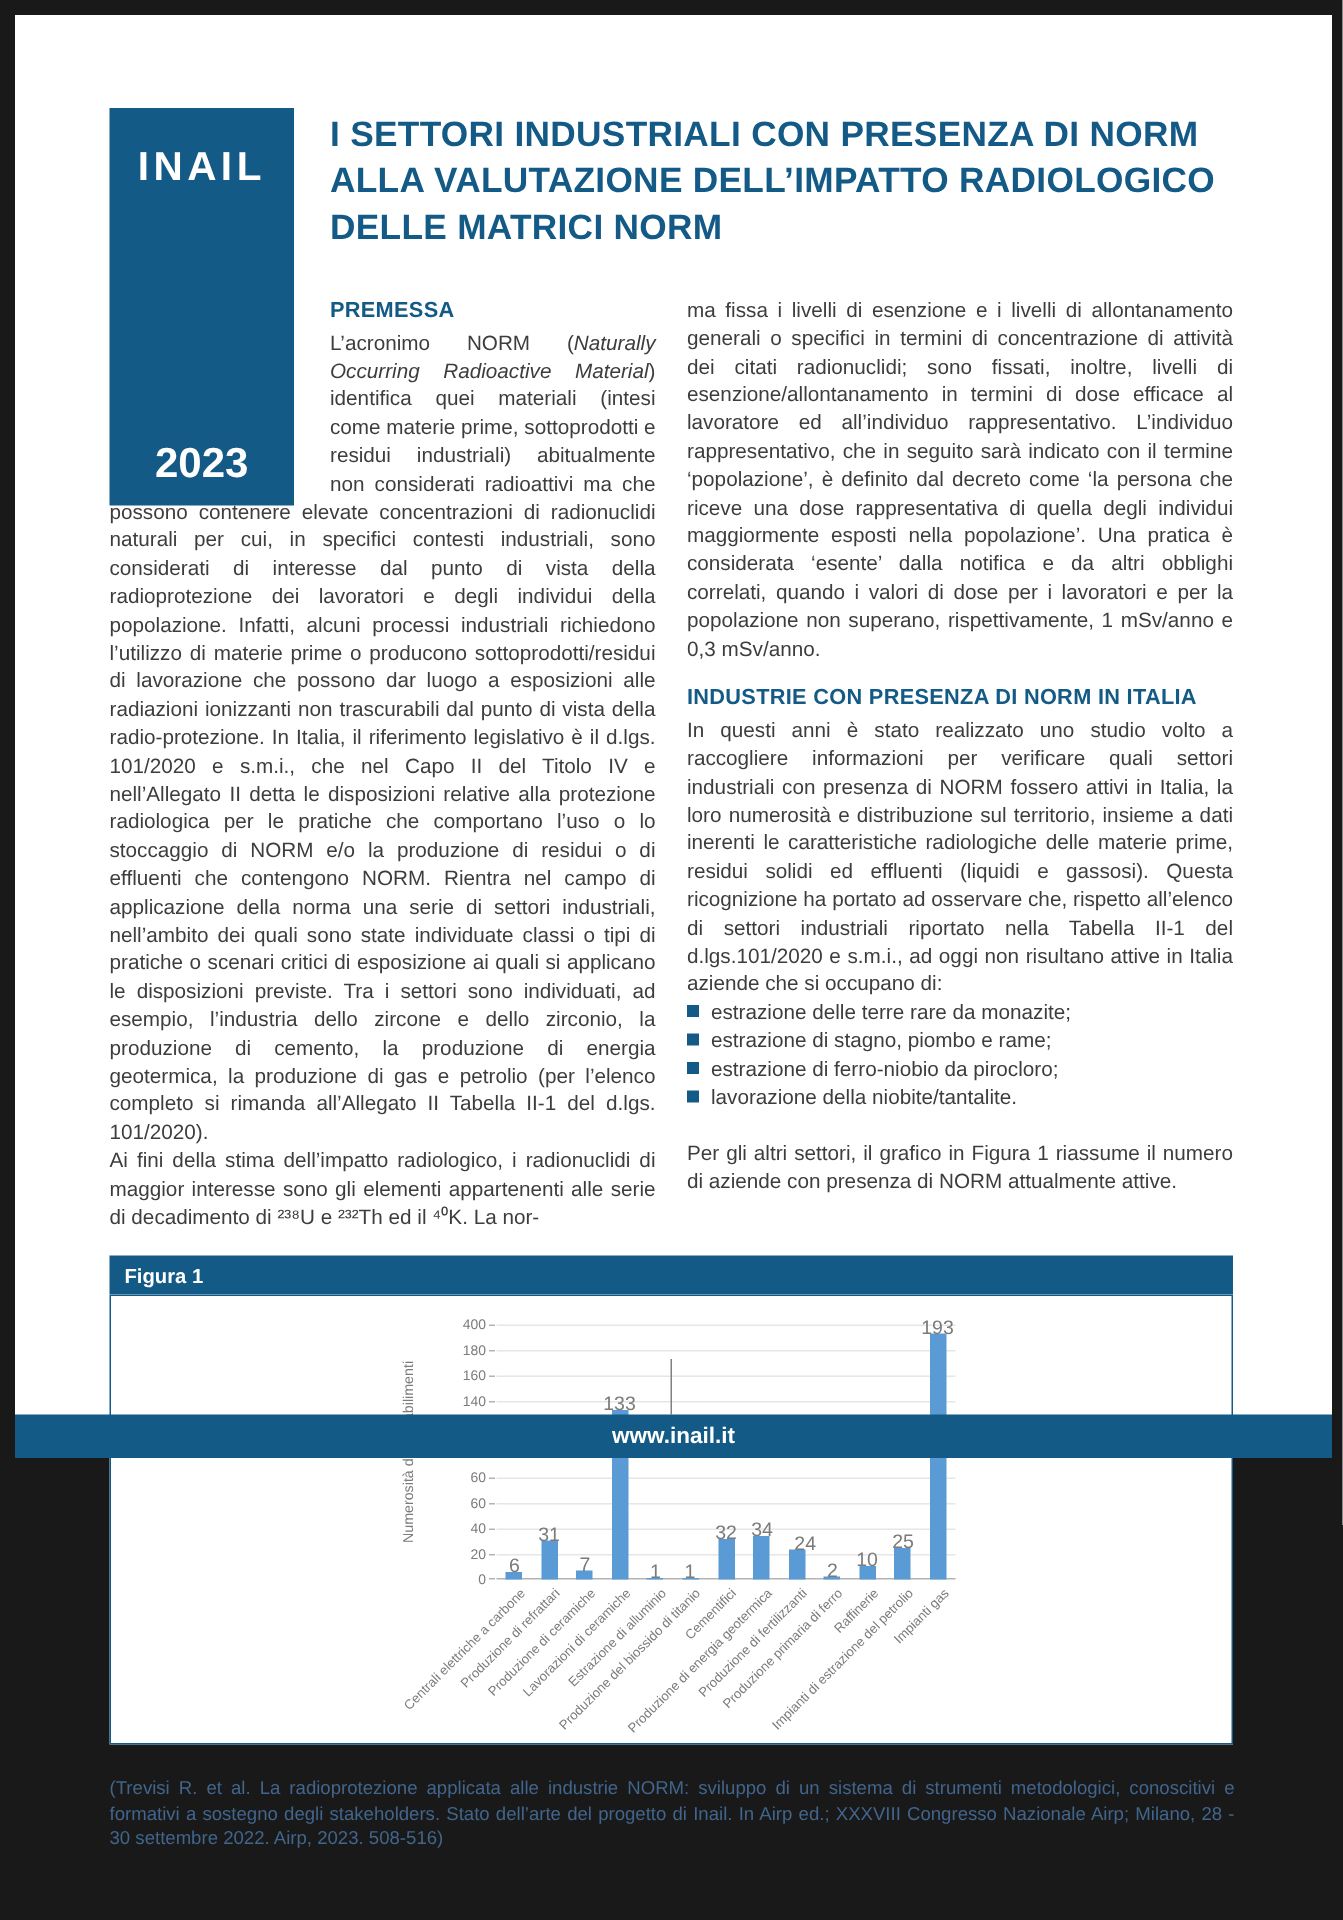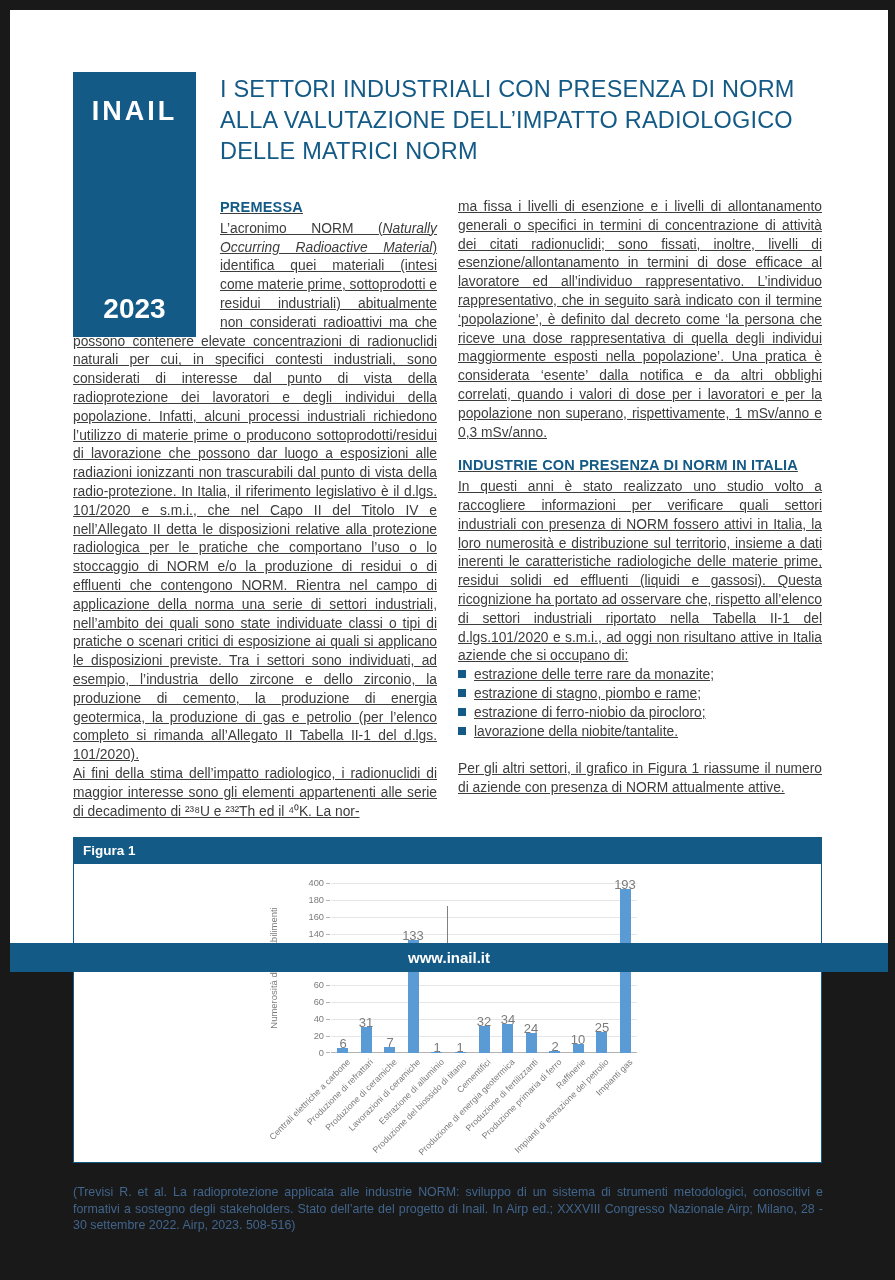--- a/index.html
+++ b/index.html
@@ -9,23 +9,23 @@
   }
   .page{
     position:relative;margin:10px 0 0 10px;width:878px;height:962px;
     background:#ffffff;
   }
   
   .logo-block{position:absolute;left:63px;top:62px;width:123px;height:265px;background:#145a86;}
   .logo-block .logo{margin-top:24px;text-align:center;color:#fff;font-weight:bold;font-size:27px;letter-spacing:3px;}
   .logo-block .year{position:absolute;bottom:12px;left:0;width:100%;text-align:center;color:#fff;font-weight:bold;font-size:28px;}
   
-  .title{position:absolute;left:210px;top:64px;width:615px;color:#145a86;font-weight:normal;font-size:23.5px;line-height:31px;letter-spacing:.2px;}
-  
-  .columns{position:absolute;left:63px;top:188px;width:749px;display:flex;gap:21px;color:#3d3d3d;text-decoration:underline;}
+  .title{position:absolute;left:210px;top:64px;width:615px;color:#145a86;font-weight:bold;font-size:23.5px;line-height:31px;letter-spacing:.2px;}
+  
+  .columns{position:absolute;left:63px;top:188px;width:749px;display:flex;gap:21px;color:#3d3d3d;}
   .col{width:364px;text-align:justify;font-size:13.8px;line-height:18.8px;hyphens:auto;}
   .col h2{margin:0 0 3px 0;font-size:14.5px;color:#145a86;letter-spacing:.2px;}
   .col p{margin:0;}
   .spacer{float:left;width:147px;height:133px;}
   .right-col h2{margin-top:14px;}
   ul.norm-list{margin:0;padding:0;list-style:none;}
   ul.norm-list li{display:flex;align-items:baseline;line-height:18.8px;}
   .sq{flex:0 0 auto;width:8px;height:8px;background:#145a86;margin-right:8px;position:relative;top:-1px;display:inline-block;}
   .after-list{margin-top:18.8px !important;}
   
@@ -156,21 +156,21 @@
         <div class="vlab" style="left: 69px; top: 45px;">133</div>
         <div class="bar" style="left: 100px; height: 1px; background: rgb(91, 155, 213);"></div>
         <div class="vlab" style="left: 93px; top: 157px;">1</div>
         <div class="bar" style="left: 124px; height: 1px; background: rgb(91, 155, 213);"></div>
         <div class="vlab" style="left: 116px; top: 157px;">1</div>
         <div class="bar" style="left: 148px; height: 27px; background: rgb(91, 155, 213);"></div>
         <div class="vlab" style="left: 140px; top: 131px;">32</div>
         <div class="bar" style="left: 171px; height: 29px; background: rgb(91, 155, 213);"></div>
         <div class="vlab" style="left: 164px; top: 129px;">34</div>
         <div class="bar" style="left: 195px; height: 20px; background: rgb(91, 155, 213);"></div>
-        <div class="vlab" style="left: 187px; top: 138px;">24</div>
+        <div class="vlab" style="left: 187px; top: 138px; text-align: right;">24</div>
         <div class="bar" style="left: 218px; height: 2px; background: rgb(91, 155, 213);"></div>
         <div class="vlab" style="left: 211px; top: 156px;">2</div>
         <div class="bar" style="left: 242px; height: 9px; background: rgb(91, 155, 213);"></div>
         <div class="vlab" style="left: 234px; top: 149px;">10</div>
         <div class="bar" style="left: 265px; height: 21px; background: rgb(91, 155, 213);"></div>
         <div class="vlab" style="left: 258px; top: 137px;">25</div>
         <div class="bar" style="left: 289px; height: 164px; background: rgb(91, 155, 213);"></div>
         <div class="vlab" style="left: 281px; top: -6px;">193</div>
       </div>
     <div class="cats">

